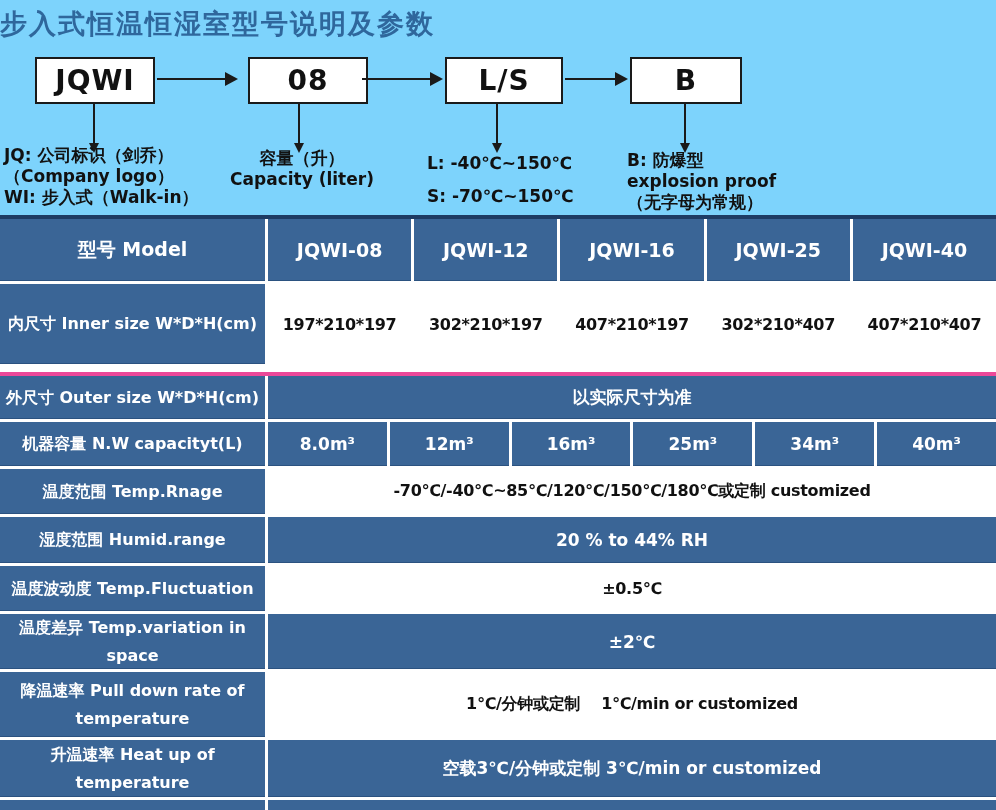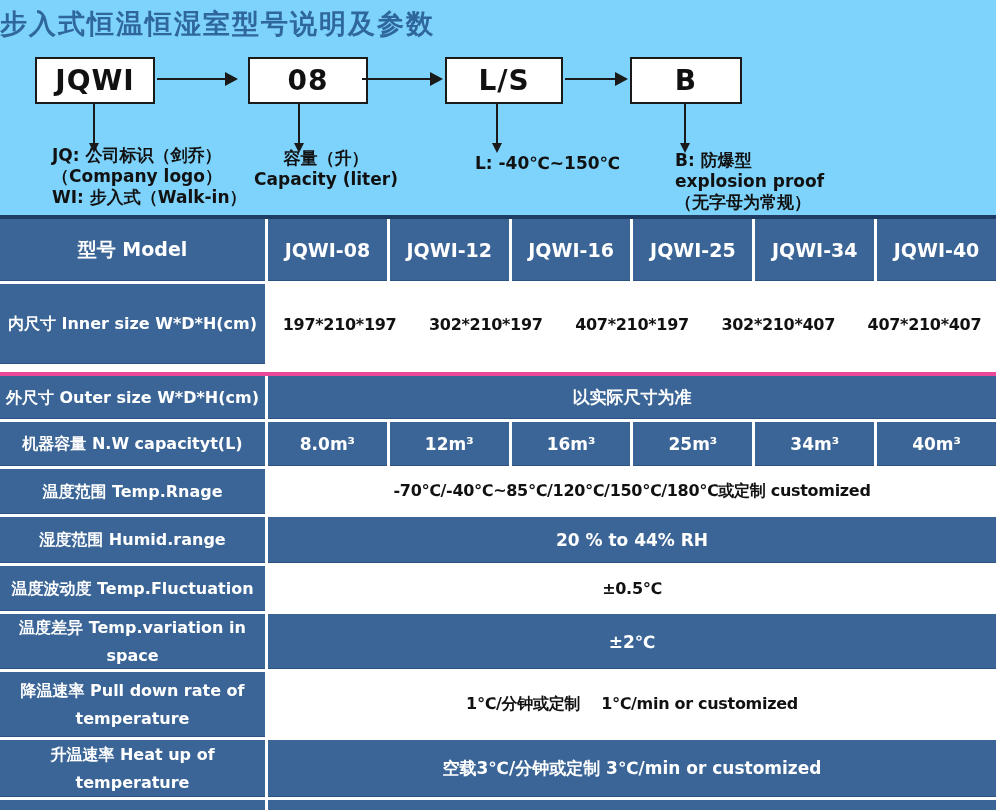--- a/index.html
+++ b/index.html
@@ -13,21 +13,21 @@
   .dbox { position:absolute; top:57px; height:47px; border:2px solid #1a1a1a; background:#fff;
           display:flex; align-items:center; justify-content:center;
           font-size:28px; font-weight:bold; color:#111; letter-spacing:1px;text-align:right; }
   .harrow { position:absolute; top:78px; height:2px; background:#1a1a1a; }
   .harrow::after { content:""; position:absolute; right:-2px; top:-6px; width:0; height:0;
           border-left:13px solid #1a1a1a; border-top:7px solid transparent; border-bottom:7px solid transparent; }
   .varrow { position:absolute; width:2px; background:#1a1a1a; }
   .varrow::after { content:""; position:absolute; left:-4px; bottom:-9px; width:0; height:0;
           border-top:10px solid #1a1a1a; border-left:5px solid transparent; border-right:5px solid transparent; }
   .note { position:absolute; font-size:17px; font-weight:bold; color:#111; white-space:nowrap; }
-  .note div { line-height:21px;margin-left:48px; }
+  .note div { line-height:21px; }
   .note.center { text-align:center; }
   .note.wide div { line-height:33px; }
 
   
   .spec-table { position:absolute; left:0; top:215px; width:996px; border-top:4px solid #1E3C64; background:#fff; }
   .trow { display:flex; column-gap:3px; margin-bottom:3px; }
   .cell { display:flex; align-items:center; justify-content:center; text-align:center; }
   .lbl  { width:265px; flex:0 0 265px; background:#3A6596; color:#fff; font-weight:bold;
           font-size:16px; line-height:1.75; box-shadow:inset 0 -1px 0 rgba(23,55,94,.4); padding:0 4px; }
   .d-blue { flex:1 1 0; background:#3A6596; color:#fff; font-weight:bold; font-size:17px;
@@ -83,37 +83,37 @@
       <div>JQ: 公司标识（剑乔）</div>
       <div>（Company logo）</div>
       <div>WI: 步入式（Walk-in）</div>
     </div>
     <div class="note center" style="left:196px;top:148px;width:212px;">
       <div>容量（升）</div>
       <div>Capacity (liter)</div>
     </div>
     <div class="note wide" style="left:427px;top:147px;">
       <div>L: -40℃~150℃</div>
+      <div>S: -70℃~150℃</div>
     </div>
     <div class="note" style="left:627px;top:150px;">
       <div>B: 防爆型</div>
       <div>explosion proof</div>
       <div>（无字母为常规）</div>
     </div>
   </div>
 
   <div class="spec-table">
 
     <div class="trow rh">
       <div class="cell lbl hdr">型号 Model</div>
       <div class="cell d-blue hdr">JQWI-08</div>
       <div class="cell d-blue hdr">JQWI-12</div>
       <div class="cell d-blue hdr">JQWI-16</div>
       <div class="cell d-blue hdr">JQWI-25</div>
-      <div class="cell d-blue hdr">JQWI-34</div>
       <div class="cell d-blue hdr">JQWI-40</div>
     </div>
 
     <div class="trow r1">
       <div class="cell lbl">内尺寸 Inner size W*D*H(cm)</div>
       <div class="cell d-white">197*210*197</div>
       <div class="cell d-white">302*210*197</div>
       <div class="cell d-white">407*210*197</div>
       <div class="cell d-white">302*210*407</div>
       <div class="cell d-white">407*210*407</div>

